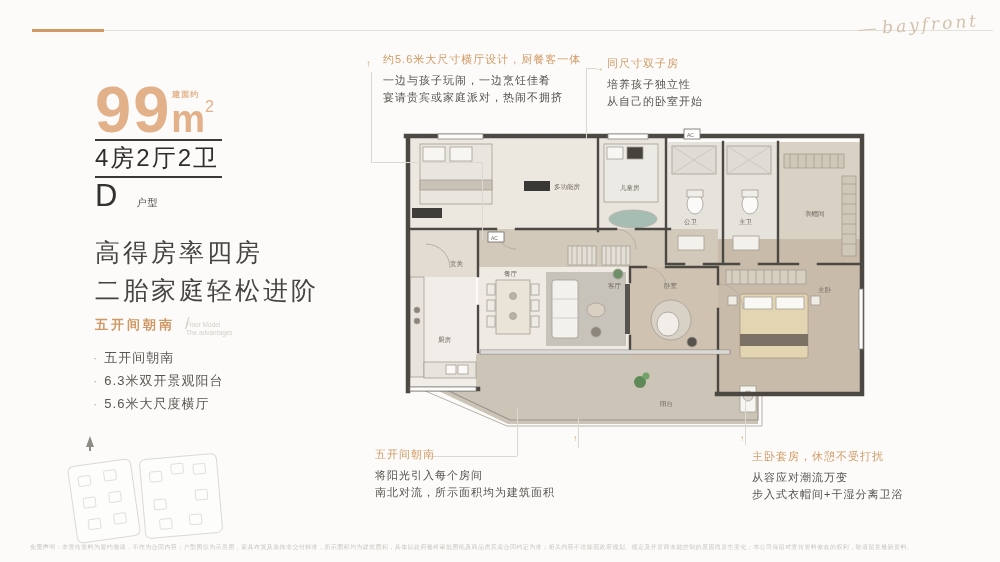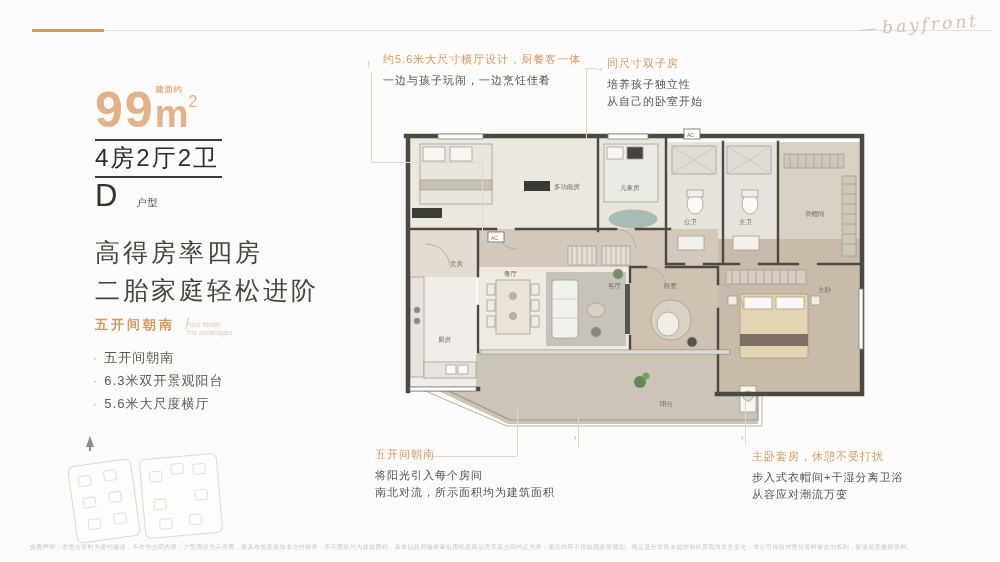--- a/index.html
+++ b/index.html
@@ -11,21 +11,21 @@
   .rule-gray{position:absolute;left:104px;top:30px;width:889px;height:1px;background:#e3e1dc;}
 
   
   .logo{position:absolute;left:858px;top:14px;width:140px;color:#d3c2ac;
         font-family:"DejaVu Serif","Liberation Serif",serif;font-style:italic;
         font-size:17px;letter-spacing:3px;transform:rotate(-4deg);white-space:nowrap;}
   .logo .dash{display:inline-block;width:18px;height:1px;background:#d3c2ac;vertical-align:middle;margin-right:6px;}
 
   
   .area-block{position:absolute;left:95px;top:82px;color:#e2b189;}
-  .area-num{font-size:50px;font-weight:600;letter-spacing:2px;line-height:56px;text-align:center;}
+  .area-num{font-size:65px;font-weight:600;letter-spacing:2px;line-height:56px;text-align:center;}
   .area-unit{font-size:38px;font-weight:600;position:relative;}
   .area-prefix{position:absolute;top:-9px;left:1px;font-size:8px;font-weight:700;letter-spacing:1px;color:#e2b189;}
   .area-sup{font-size:16px;vertical-align:20px;font-weight:400;}
   .hline{position:absolute;left:95px;width:127px;height:2px;background:#3c3a37;}
   .layout-txt{position:absolute;left:95px;top:142px;font-size:24px;font-weight:400;color:#2e2d2b;letter-spacing:2px;}
   .dtype{position:absolute;left:95px;top:178px;color:#33322f;}
   .dtype .d{font-size:31px;font-weight:400;}
   .dtype .suffix{font-size:10px;color:#4c4a46;margin-left:19px;letter-spacing:1px;}
   .headline{position:absolute;left:95px;top:233px;font-size:25px;line-height:38px;color:#454440;font-weight:500;letter-spacing:3px;}
   .hl-title{position:absolute;left:95px;top:315px;font-size:13px;font-weight:700;color:#cf9864;letter-spacing:3px;}
@@ -272,31 +272,32 @@
 
   <div class="cl-line" style="left:578px;top:418px;width:1px;height:30px"></div>
   <div class="cl-arrow" style="left:573px;top:434px;font-size:8px">↑</div>
 
   <div class="cl-line" style="left:745px;top:400px;width:1px;height:45px"></div>
   <div class="cl-arrow" style="left:740px;top:434px;font-size:8px">↑</div>
 
   <div class="callout" style="left:383px;top:52px">
     <div class="title">约5.6米大尺寸横厅设计，厨餐客一体</div>
     <div class="line">一边与孩子玩闹，一边烹饪佳肴</div>
+    <div class="line">宴请贵宾或家庭派对，热闹不拥挤</div>
   </div>
   <div class="callout" style="left:607px;top:56px">
     <div class="title">同尺寸双子房</div>
     <div class="line">培养孩子独立性</div>
     <div class="line">从自己的卧室开始</div>
   </div>
   <div class="callout" style="left:375px;top:447px">
     <div class="title">五开间朝南</div>
     <div class="line">将阳光引入每个房间</div>
     <div class="line">南北对流，所示面积均为建筑面积</div>
   </div>
   <div class="callout" style="left:752px;top:449px">
     <div class="title">主卧套房，休憩不受打扰</div>
+    <div class="line">从容应对潮流万变</div>
     <div class="line">步入式衣帽间+干湿分离卫浴</div>
-    <div class="line">从容应对潮流万变</div>
   </div>
 
   <div class="disclaimer">免责声明：本宣传资料为要约邀请，不作为合同内容；户型图仅为示意图，家具布置及装饰非交付标准，所示面积均为建筑面积，具体以政府最终审批图纸及商品房买卖合同约定为准；相关内容不排除因政府规划、规定及开发商未能控制的原因而发生变化；本公司保留对宣传资料修改的权利，敬请留意最新资料。</div>
 </div>
 
 </body></html>

